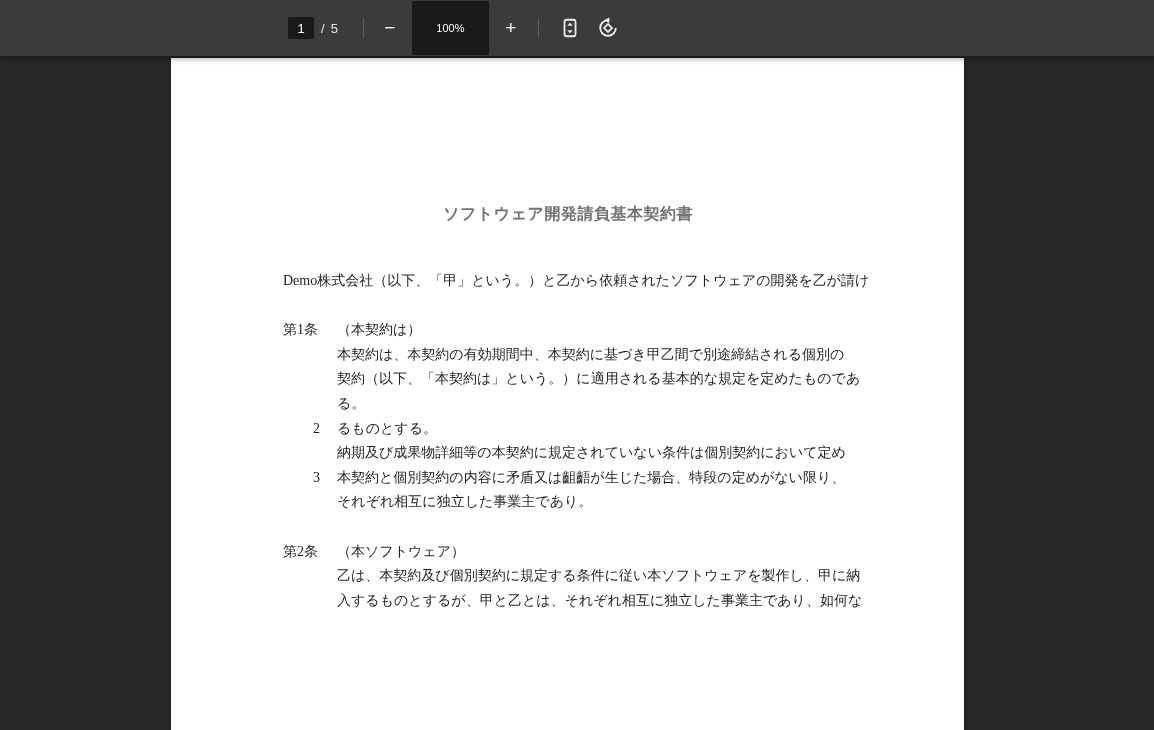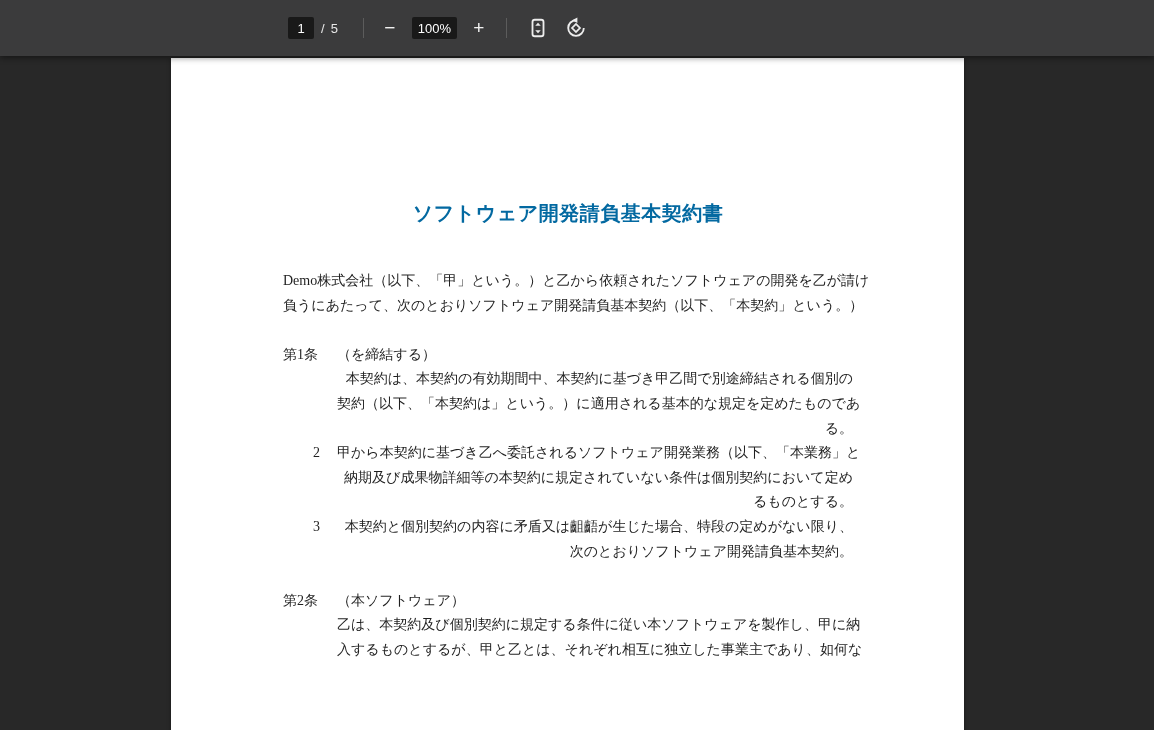--- a/index.html
+++ b/index.html
@@ -42,23 +42,23 @@
     background: none; border: none; cursor: pointer;
     color: #f1f1f1; font-size: 19px; line-height: 24px;
     width: 26px; height: 26px; padding: 0;
     display: flex; align-items: center; justify-content: center;
     font-family: "Liberation Sans", sans-serif;
   }
   .zoom-input {
     width: 45px; height: 22px;
     background: #191919; color: #ffffff;
     border: none; border-radius: 2px;
-    text-align: center; font-size: 13px;
+    text-align: center; font-size: 11px;
     font-family: "Liberation Sans", sans-serif;
-    margin: 0 9px; padding: 0;
+    margin: 0 9px; padding: 16px;
   }
   .icon-btn {
     background: none; border: none; cursor: pointer;
     width: 30px; height: 30px; padding: 2px;
     display: flex; align-items: center; justify-content: center;
     margin-right: 8px;
   }
   .vsep2 { margin-left: 14px; margin-right: 16px; }
 
   
@@ -70,29 +70,29 @@
     padding: 142px 111px 80px 112px;
     background: #ffffff;
     min-height: 1122px;
     box-shadow: 0 1px 4px rgba(0,0,0,0.4);
     color: #1f1f1f;
     font-family: "Liberation Serif", "DejaVu Serif", serif;
     font-size: 14px;
   }
   .doc-title {
     text-align: center;
-    font-size: 20px;
+    font-size: 16px;
     font-weight: 700;
-    color: #0369a1;
+    color: #737373;
     line-height: 27px;
     margin-bottom: 42px;
     letter-spacing: 0.5px;
   }
   .doc-body { line-height: 24.6px; }
-  .line { white-space: nowrap; text-align: right; }
+  .line { white-space: nowrap; }
   .spacer { height: 24.6px; }
   .heading { white-space: nowrap; }
   .h-num { display: inline-block; width: 54px; }
   .clause { position: relative; padding-left: 54px; }
   .c-num { position: absolute; left: 30px; top: 0; }
 </style>
 </head>
 <body>
 
 <div class="toolbar">
@@ -125,39 +125,37 @@
       </span>
     </button>
   </div>
 </div>
 
 <div class="page">
   <div class="doc-title">ソフトウェア開発請負基本契約書</div>
   <div class="doc-body">
       <div class="para">
         <div class="line">Demo株式会社（以下、「甲」という。）と乙から依頼されたソフトウェアの開発を乙が請け</div>
-        <div class="line">負うにあたって、次のとおりソフトウェア開発請負基本契約（以下、「本契約」という。）</div>
       </div>
       <div class="spacer"></div>
-      <div class="heading"><span class="h-num">第1条</span><span>（を締結する）</span></div>
+      <div class="heading"><span class="h-num">第1条</span><span>（本契約は）</span></div>
       <div class="clause">
         <div class="line">本契約は、本契約の有効期間中、本契約に基づき甲乙間で別途締結される個別の</div>
         <div class="line">契約（以下、「本契約は」という。）に適用される基本的な規定を定めたものであ</div>
         <div class="line">る。</div>
       </div>
       <div class="clause">
         <span class="c-num">2</span>
-        <div class="line">甲から本契約に基づき乙へ委託されるソフトウェア開発業務（以下、「本業務」と</div>
+        <div class="line">るものとする。</div>
         <div class="line">納期及び成果物詳細等の本契約に規定されていない条件は個別契約において定め</div>
-        <div class="line">るものとする。</div>
       </div>
       <div class="clause">
         <span class="c-num">3</span>
         <div class="line">本契約と個別契約の内容に矛盾又は齟齬が生じた場合、特段の定めがない限り、</div>
-        <div class="line">次のとおりソフトウェア開発請負基本契約。</div>
+        <div class="line">それぞれ相互に独立した事業主であり。</div>
       </div>
       <div class="spacer"></div>
       <div class="heading"><span class="h-num">第2条</span><span>（本ソフトウェア）</span></div>
       <div class="clause">
         <div class="line">乙は、本契約及び個別契約に規定する条件に従い本ソフトウェアを製作し、甲に納</div>
         <div class="line">入するものとするが、甲と乙とは、それぞれ相互に独立した事業主であり、如何な</div>
       </div>
     </div>
 </div>
 

